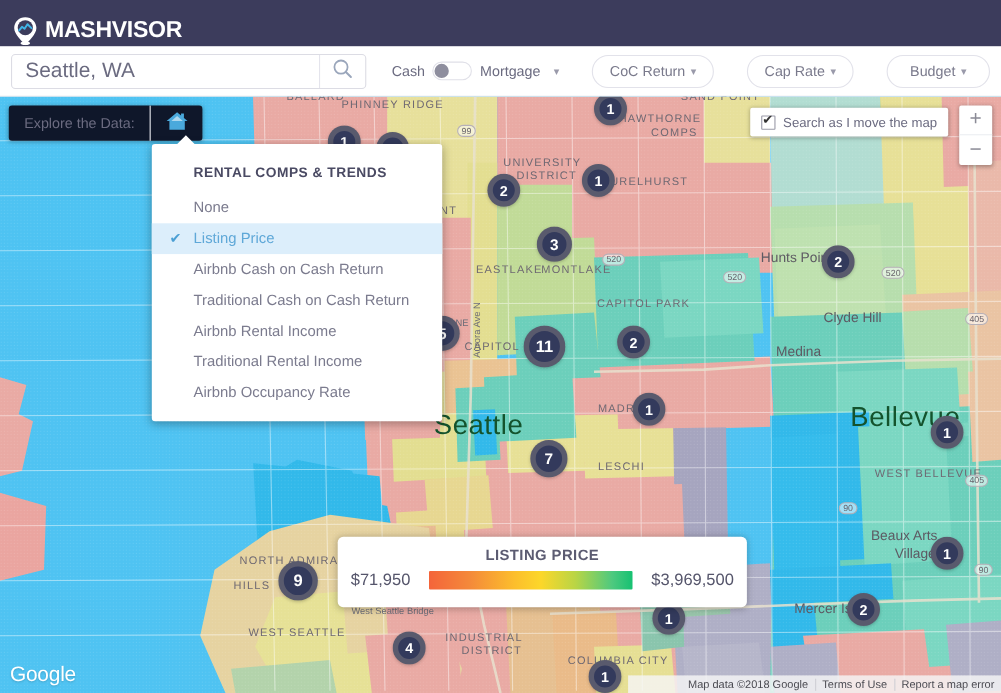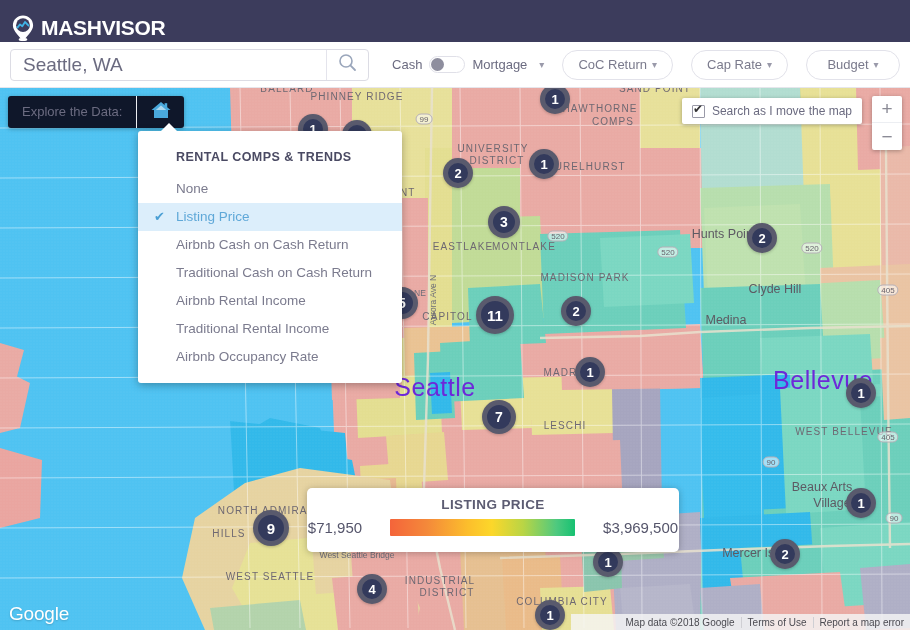--- a/index.html
+++ b/index.html
@@ -35,21 +35,21 @@
   }
   .searchbox input {
     flex:1; border:none; outline:none; height:30px; padding:0 12px;
     font-size:19px; color:#6b6b80; font-family:"Liberation Sans", sans-serif;
     background:transparent;
   }
   .search-btn {
     width:42px; height:30px; border-left:1px solid #e4e4ec;
     display:flex; align-items:center; justify-content:center; cursor:pointer;
   }
-  .toolbar-right { display:flex; align-items:center; margin-left:16px; gap:4px; }
+  .toolbar-right { display:flex; align-items:center; margin-left:16px; gap:16px; }
   .seg { display:flex; align-items:center; font-size:13px; color:#6b6b80; }
   .seg-label { padding:0 7px; }
   .toggle {
     width:36px; height:17px; border-radius:10px; border:1px solid #e0e0e8;
     background:#fff; position:relative; cursor:pointer;
   }
   .toggle .knob {
     position:absolute; left:1px; top:1px; width:13px; height:13px;
     border-radius:50%; background:#8e8e9e;
   }
@@ -66,21 +66,21 @@
     position:absolute; top:88px; left:0; width:910px; height:542px;
     background:#4fc3f2; overflow:hidden;
   }
   .map-svg { position:absolute; top:0; left:0; }
   .lbl {
     position:absolute; font-family:"Liberation Sans", sans-serif;
     color:#77707a; white-space:nowrap; pointer-events:none;
   }
   .lbl.hood { font-size:10px; letter-spacing:1.1px; color:#6e6872; font-weight:normal;}
   .lbl.city { font-size:12.5px; color:#5d5a63; }
-  .lbl.big  { font-size:25px; color:#6d28d9; letter-spacing:0.5px;}
+  .lbl.big  { font-size:25px; color:#14532d; letter-spacing:0.5px;}
   .lbl.road { font-size:8.5px; color:#6d6d78; }
   .shield {
     position:absolute; border:1px solid #b6b0b8; border-radius:6px;
     background:rgba(255,255,255,0.55); font-size:8px; color:#68636c;
     padding:0px 3px; font-family:"Liberation Sans", sans-serif;
   }
 
   
   .marker {
     position:absolute; border-radius:50%;
@@ -160,21 +160,21 @@
     position:absolute; left:307px; bottom:78px; width:372px; height:64px;
     background:#fff; border-radius:5px; box-shadow:0 1px 7px rgba(0,0,0,0.26);
     z-index:30; display:flex; flex-direction:column; align-items:center;
     padding-top:9px;
   }
   .legend-title {
     font-size:13.5px; font-weight:bold; color:#5c5c72; letter-spacing:0.4px;
   }
   .legend-row {
     display:flex; align-items:center; margin-top:7px; width:100%;
-    justify-content:center; gap:28px;
+    justify-content:center; gap:17px;
   }
   .legend-val { font-size:15px; color:#55556b; }
   .legend-bar {
     width:185px; height:17px; border-radius:1px;
     background:linear-gradient(to right,#f4643a 0%,#f4893a 20%,#fcbe2c 42%,#fcd72a 55%,#b9d545 72%,#4ec97f 90%,#16c172 100%);
   }
 
   
   .gmark {
     position:absolute; left:9px; bottom:5px; font-size:19px; color:#fff;
@@ -405,21 +405,21 @@
         <div class="lbl hood" style="left: 357px; top: 8px; transform: translate(-50%, -50%);">PHINNEY RIDGE</div>
         <div class="lbl hood" style="left: 655px; top: 0px; transform: translate(-50%, -50%);">SAND POINT</div>
         <div class="lbl hood" style="left: 600px; top: 20px; transform: translate(-50%, -50%);">HAWTHORNE</div>
         <div class="lbl hood" style="left: 613px; top: 33px; transform: translate(-50%, -50%);">COMPS</div>
         <div class="lbl hood" style="left: 493px; top: 60px; transform: translate(-50%, -50%);">UNIVERSITY</div>
         <div class="lbl hood" style="left: 497px; top: 72px; transform: translate(-50%, -50%);">DISTRICT</div>
         <div class="lbl hood" style="left: 583px; top: 78px; transform: translate(-50%, -50%);">LAURELHURST</div>
         <div class="lbl hood" style="left: 387px; top: 104px; transform: translate(-50%, -50%);">FREMONT</div>
         <div class="lbl hood" style="left: 463px; top: 158px; transform: translate(-50%, -50%);">EASTLAKE</div>
         <div class="lbl hood" style="left: 524px; top: 158px; transform: translate(-50%, -50%);">MONTLAKE</div>
-        <div class="lbl hood" style="left: 585px; top: 189px; transform: translate(-50%, -50%);">MADISON PARK</div>
+        <div class="lbl hood" style="left: 585px; top: 189px; transform: translate(-50%, -50%);">CAPITOL PARK</div>
         <div class="lbl city" style="left: 724px; top: 146px; transform: translate(-50%, -50%);">Hunts Point</div>
         <div class="lbl city" style="left: 775px; top: 201px; transform: translate(-50%, -50%);">Clyde Hill</div>
         <div class="lbl city" style="left: 726px; top: 232px; transform: translate(-50%, -50%);">Medina</div>
         <div class="lbl hood" style="left: 462px; top: 228px; transform: translate(-50%, -50%);">CAPITOL HILL</div>
         <div class="lbl big" style="left: 435px; top: 299px; transform: translate(-50%, -50%);">Seattle</div>
         <div class="lbl hood" style="left: 573px; top: 284px; transform: translate(-50%, -50%);">MADRONA</div>
         <div class="lbl hood" style="left: 565px; top: 337px; transform: translate(-50%, -50%);">LESCHI</div>
         <div class="lbl big" style="left: 823px; top: 292px; transform: translate(-50%, -50%);">Bellevue</div>
         <div class="lbl hood" style="left: 832px; top: 343px; transform: translate(-50%, -50%); margin-left: 12px;">WEST BELLEVUE</div>
         <div class="lbl city" style="left: 822px; top: 399px; transform: translate(-50%, -50%);">Beaux Arts</div>

